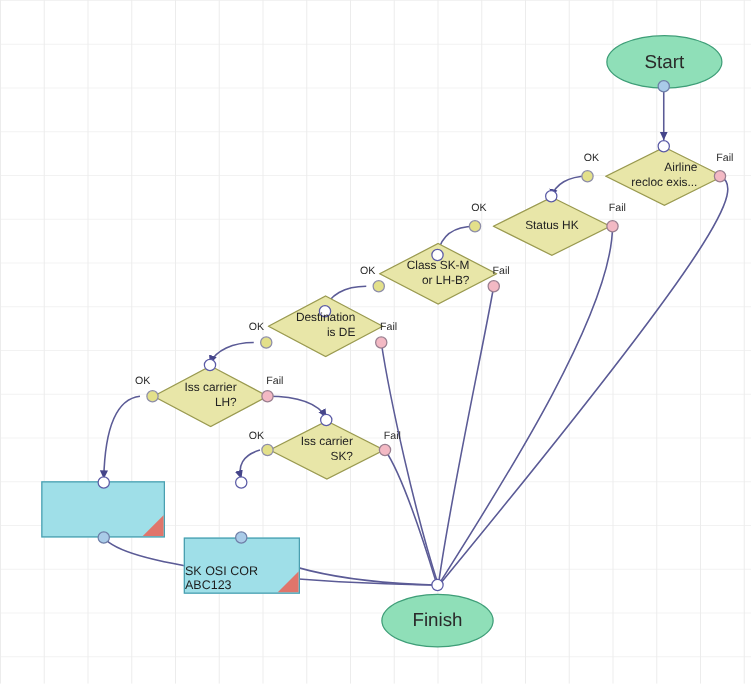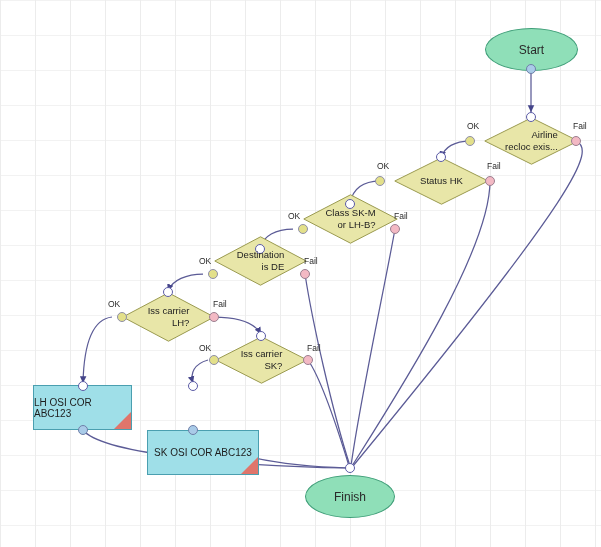--- a/index.html
+++ b/index.html
@@ -13,21 +13,21 @@
     background-size:35px 35px;
     background-position:0px 0px;
     font-family:"Liberation Sans", sans-serif;
     overflow:hidden;
   }
   #edges{position:absolute;left:0;top:0;width:601px;height:547px;}
   .node{position:absolute;box-sizing:border-box;}
   .ellipse{
     background:#8fdfb8;border:1px solid #3f9e78;border-radius:50%;
     display:flex;align-items:center;justify-content:center;
-    color:#2a2a2a;font-size:12px;
+    color:#2a2a2a;font-size:15px;
   }
   .diamond-wrap{display:flex;align-items:center;justify-content:center;}
   .diamond-shape{position:absolute;left:0;top:0;width:100%;height:100%;}
   .diamond-label{
     position:relative;z-index:2;text-align:right;color:#222222;
     font-size:9.5px;line-height:12px;pointer-events:none;
   }
   .rect{
     background:#9fdfe8;border:1px solid #4a9fb0;
     display:flex;align-items:center;justify-content:center;
@@ -182,27 +182,26 @@
       <div>SK?</div>
     </div>
   </div>
   <div class="port port-in" style="left:256px;top:331px;"></div>
   <div class="port port-ok" style="left:209px;top:355px;"></div>
   <div class="port port-fail" style="left:303px;top:355px;"></div>
   <div class="edge-label" style="left:199px;top:343px;">OK</div>
   <div class="edge-label" style="left:307px;top:343px;">Fail</div>
 
   <div class="node rect" style="left:33px;top:385px;width:99px;height:45px;">
-    <span>LH OSI COR ABC123</span>
     <span class="corner-flag"></span>
   </div>
   <div class="port port-in" style="left:78px;top:381px;"></div>
   <div class="port port-node" style="left:78px;top:425px;"></div>
 
-  <div class="node rect" style="left:147px;top:385px;width:112px;height:45px;">
+  <div class="node rect" style="left:147px;top:385px;width:93px;height:45px;align-items:flex-end;">
     <span>SK OSI COR ABC123</span>
     <span class="corner-flag"></span>
   </div>
   <div class="port port-in" style="left:188px;top:381px;"></div>
   <div class="port port-node" style="left:188px;top:425px;"></div>
 
   <div class="node ellipse" style="left:305px;top:475px;width:90px;height:43px;">
     <span>Finish</span>
   </div>
   <div class="port port-in" style="left:345px;top:463px;"></div>

